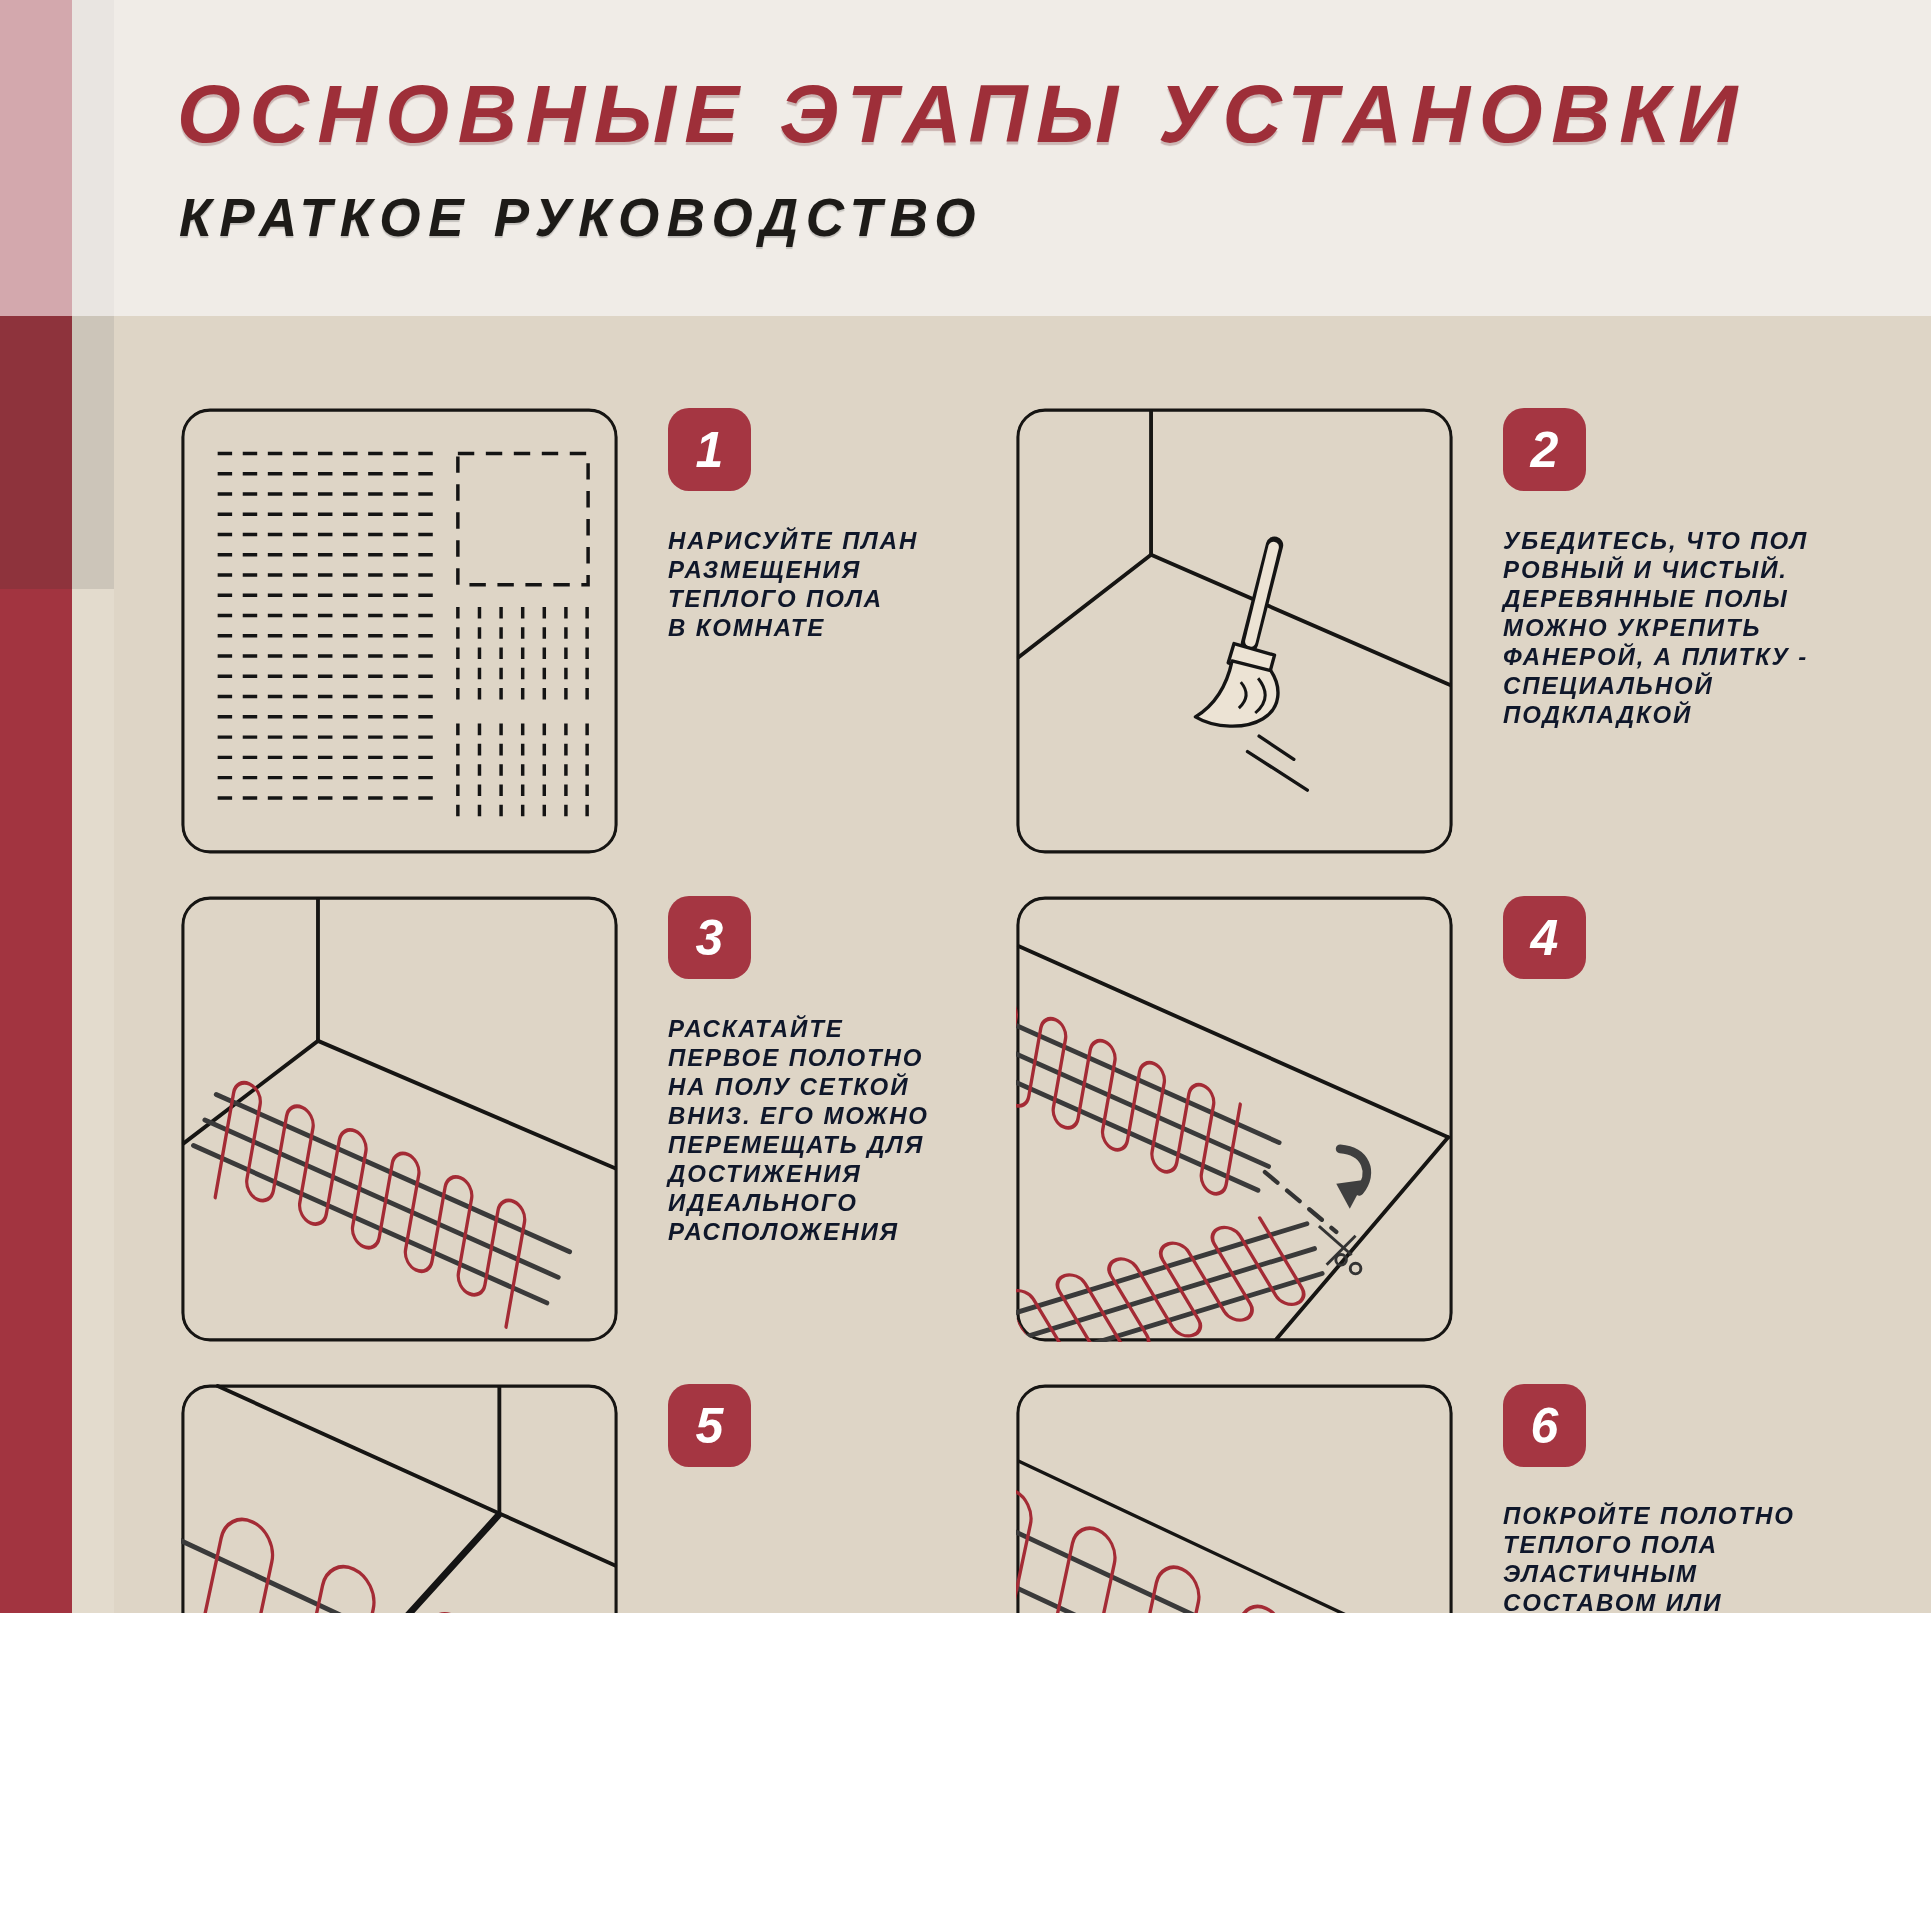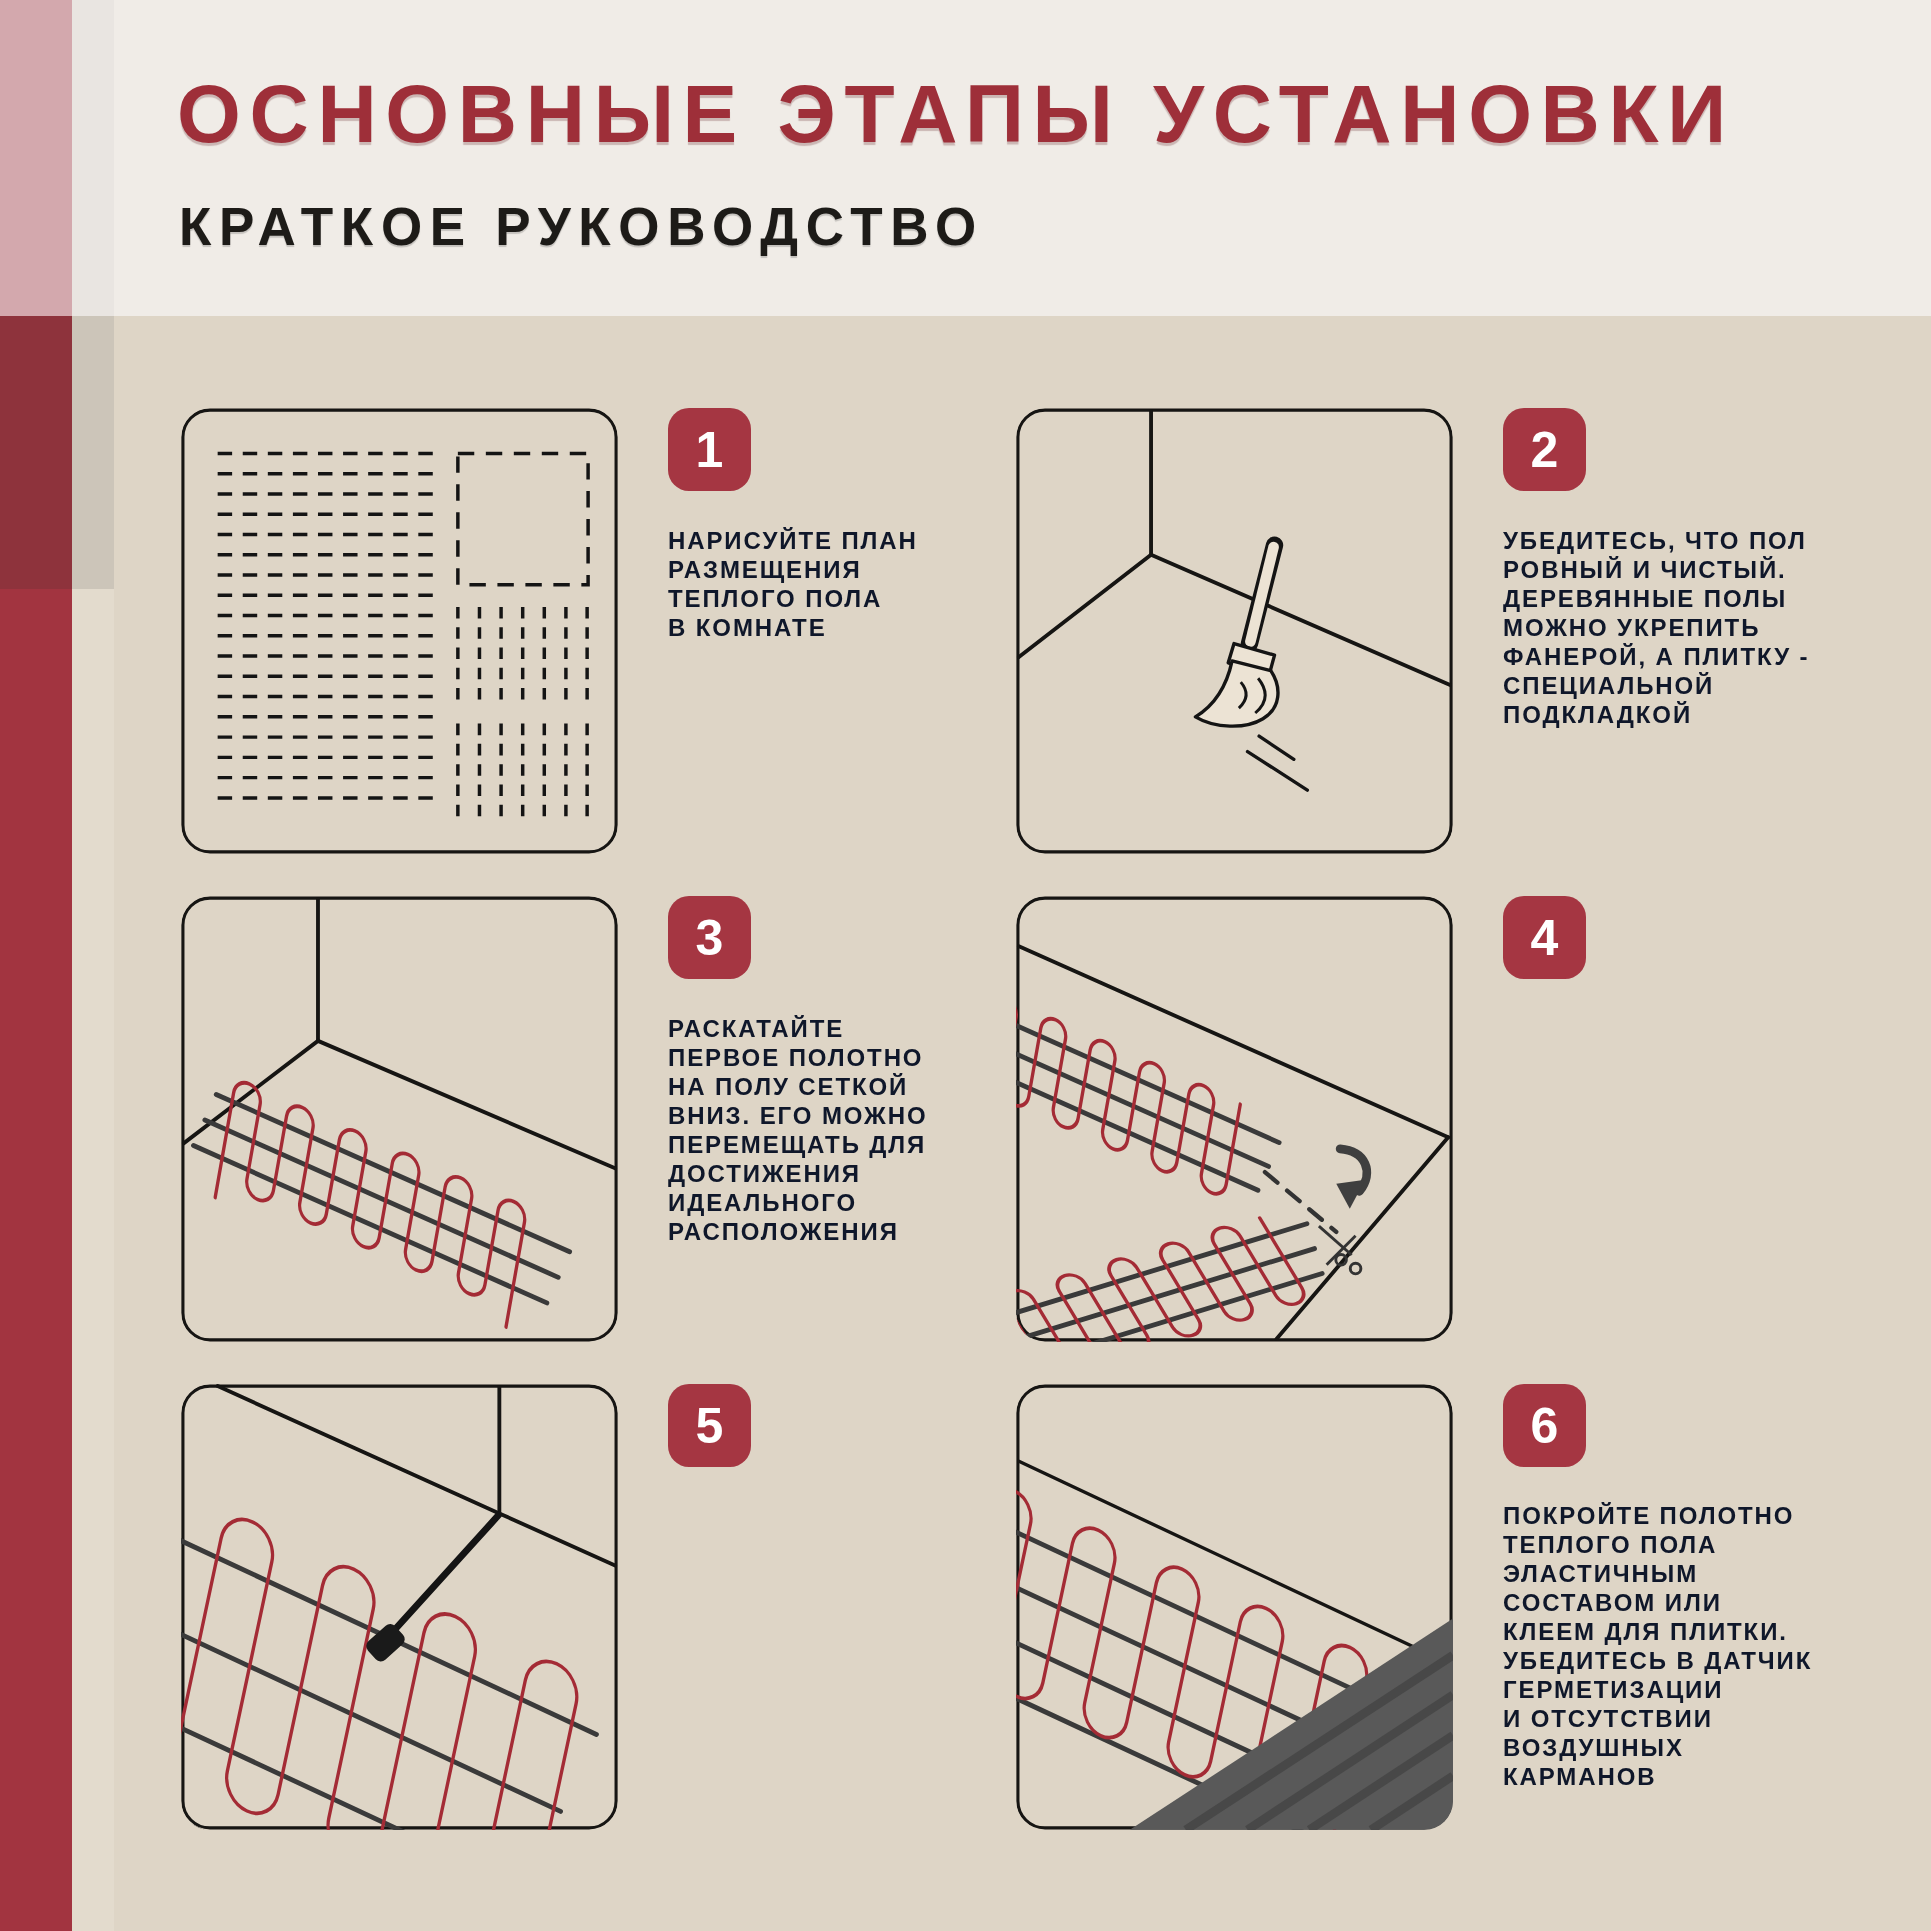--- a/index.html
+++ b/index.html
@@ -1,30 +1,30 @@
 <!DOCTYPE html>
 <html><head>
 <meta charset="utf-8">
 <style>
   html,body{margin:0;padding:0;}
   body{width:1931px;height:1931px;font-family:"Liberation Sans","DejaVu Sans",sans-serif;}
-  .page{position:relative;width:1931px;height:1931px;background:#ded5c6;overflow:hidden;}
+  .page{position:relative;width:1931px;height:1613px;background:#ded5c6;overflow:hidden;font-style:italic;}
   .header{position:absolute;left:0;top:0;width:1931px;height:316px;background:#f0ece7;}
   
   .stripe{position:absolute;}
   .s1a{left:0;top:0;width:72px;height:316px;background:#d3a8ad;}
   .s1b{left:0;top:316px;width:72px;height:273px;background:#8e333c;}
   .s1c{left:0;top:589px;width:72px;height:1342px;background:#a23440;}
   .s2a{left:72px;top:0;width:42px;height:316px;background:#e9e5e1;}
   .s2b{left:72px;top:316px;width:42px;height:273px;background:#ccc5b9;}
   .s2c{left:72px;top:589px;width:42px;height:1342px;background:#e3dbcd;}
   .title{position:absolute;left:177px;top:71px;font-size:82px;line-height:85px;font-weight:bold;
          letter-spacing:8.7px;color:#9e2f39;white-space:nowrap;
          text-shadow:0 2.9px 1px rgba(93,23,28,0.25);}
-  .subtitle{position:absolute;left:179px;top:198px;font-size:53px;line-height:58px;font-weight:bold;
+  .subtitle{position:absolute;left:179px;top:189px;font-size:53px;line-height:58px;font-weight:bold;
          letter-spacing:7.7px;color:#1d1b18;white-space:nowrap;
          text-shadow:0 1.9px 1px rgba(0,0,0,0.18);}
   .panel{position:absolute;width:437px;height:446px;border-radius:29px;overflow:hidden;}
   .panel svg{display:block;width:437px;height:446px;}
   .badge{position:absolute;width:83px;height:83px;border-radius:21px;background:#a53642;
          color:#ffffff;font-size:50px;font-weight:bold;display:flex;align-items:center;
          justify-content:center;}
   .steptext{position:absolute;font-size:24px;line-height:29px;font-weight:bold;letter-spacing:1.9px;
          color:#0f172a;white-space:pre-line;}
   .col1.panel{left:181px;} .col2.panel{left:1016px;}

